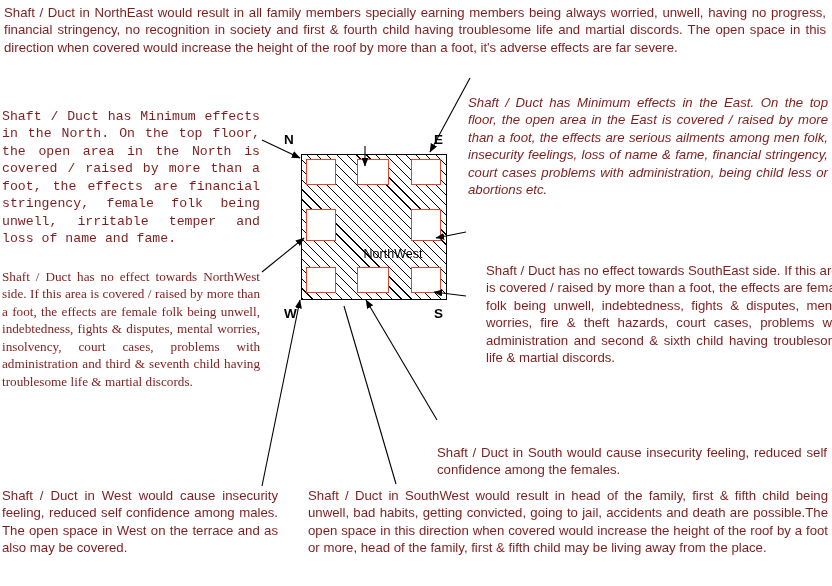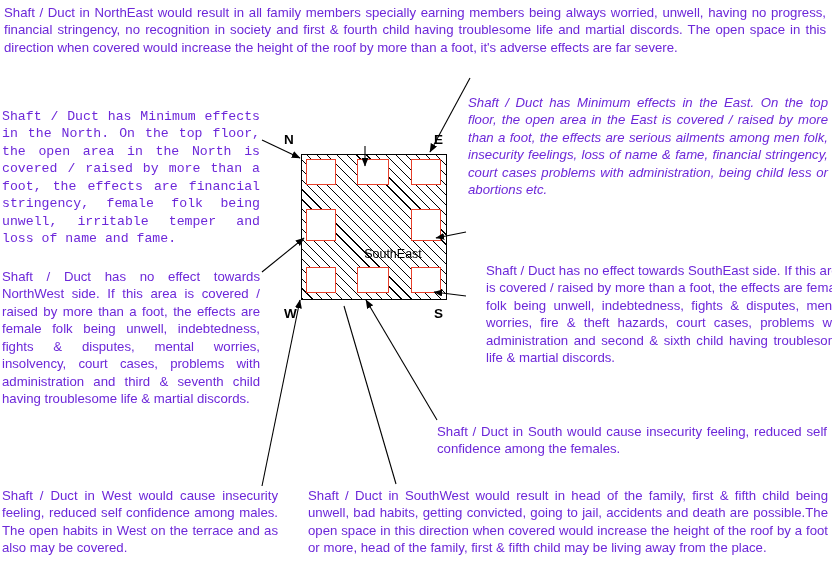--- a/index.html
+++ b/index.html
@@ -14,21 +14,21 @@
     font-family: "Liberation Sans", sans-serif;
     color: #000000;
     overflow: hidden;
   }
   .txt {
     position: absolute;
     font-size: 13.2px;
     line-height: 1.32;
     text-align: justify;
     text-justify: inter-word;
-    color: #6d28d9;
+    color: #7f1d1d;
     white-space: normal;
   }
   #top-text {
     left: 4px;
     top: 4px;
     width: 822px;
     text-align: justify;
   }
   #north-text {
     left: 2px;
@@ -39,29 +39,30 @@
   #east-text {
     left: 468px;
     top: 94px;
     width: 360px;
     font-style: italic;
   }
   #northwest-text {
     left: 2px;
     top: 268px;
     width: 258px;
+    font-family: Liberation Serif, serif;
   }
   #southeast-text {
     left: 486px;
     top: 262px;
     width: 360px;
   }
   #south-text {
     left: 437px;
-    top: 423px;
+    top: 444px;
     width: 390px;
   }
   #west-text {
     left: 2px;
     top: 487px;
     width: 276px;
   }
   #southwest-text {
     left: 308px;
     top: 487px;
@@ -132,21 +133,21 @@
 <div class="txt" id="north-text">Shaft / Duct has Minimum effects in the North. On the top floor, the open area in the North is covered / raised by more than a foot, the effects are financial stringency, female folk being unwell, irritable temper and loss of name and fame.</div>
 
 <div class="txt" id="east-text">Shaft / Duct has Minimum effects in the East. On the top floor, the open area in the East is covered / raised by more than a foot, the effects are serious ailments among men folk, insecurity feelings, loss of name &amp; fame, financial stringency, court cases problems with administration, being child less or abortions etc.</div>
 
 <div class="txt" id="northwest-text">Shaft / Duct has no effect towards NorthWest side. If this area is covered / raised by more than a foot, the effects are female folk being unwell, indebtedness, fights &amp; disputes, mental worries, insolvency, court cases, problems with administration and third &amp; seventh child having troublesome life &amp; martial discords.</div>
 
 <div class="txt" id="southeast-text">Shaft / Duct has no effect towards SouthEast side. If this area is covered / raised by more than a foot, the effects are female folk being unwell, indebtedness, fights &amp; disputes, mental worries, fire &amp; theft hazards, court cases, problems with administration and second &amp; sixth child having troublesome life &amp; martial discords.</div>
 
 <div class="txt" id="south-text">Shaft / Duct in South would cause insecurity feeling, reduced self confidence among the females.</div>
 
-<div class="txt" id="west-text">Shaft / Duct in West would cause insecurity feeling, reduced self confidence among males. The open habits in West on the terrace and as also may be covered.</div>
+<div class="txt" id="west-text">Shaft / Duct in West would cause insecurity feeling, reduced self confidence among males. The open space in West on the terrace and as also may be covered.</div>
 
 <div class="txt" id="southwest-text">Shaft / Duct in SouthWest would result in head of the family, first &amp; fifth child being unwell, bad habits, getting convicted, going to jail, accidents and death are possible.The open space in this direction when covered would increase the height of the roof by a foot or more, head of the family, first &amp; fifth child may be living away from the place.</div>
 
 <div id="diagram">
 
   <div class="label-dir" id="lbl-n">N</div>
   <div class="label-dir" id="lbl-e">E</div>
   <div class="label-dir" id="lbl-w">W</div>
   <div class="label-dir" id="lbl-s">S</div>
 
@@ -156,21 +157,21 @@
     <div class="cell" style="left:55px; top:4px;  width:32px; height:26px;"></div>
     <div class="cell" style="left:109px;top:4px;  width:30px; height:26px;"></div>
 
     <div class="cell" style="left:4px;  top:54px; width:30px; height:32px;"></div>
     <div class="cell" style="left:109px;top:54px; width:30px; height:32px;"></div>
 
     <div class="cell" style="left:4px;  top:112px;width:30px; height:26px;"></div>
     <div class="cell" style="left:55px; top:112px;width:32px; height:26px;"></div>
     <div class="cell" style="left:109px;top:112px;width:30px; height:26px;"></div>
 
-    <div id="lbl-building">SouthEast</div>
+    <div id="lbl-building">NorthWest</div>
   </div>
 </div>
 
 <svg class="overlay" viewBox="0 0 832 586">
   <defs>
     <marker id="ah" markerWidth="9" markerHeight="9" refX="7.5" refY="3.2" orient="auto" markerUnits="strokeWidth">
       <path d="M0,0 L8,3.2 L0,6.4 z" fill="#000"></path>
     </marker>
   </defs>
 

